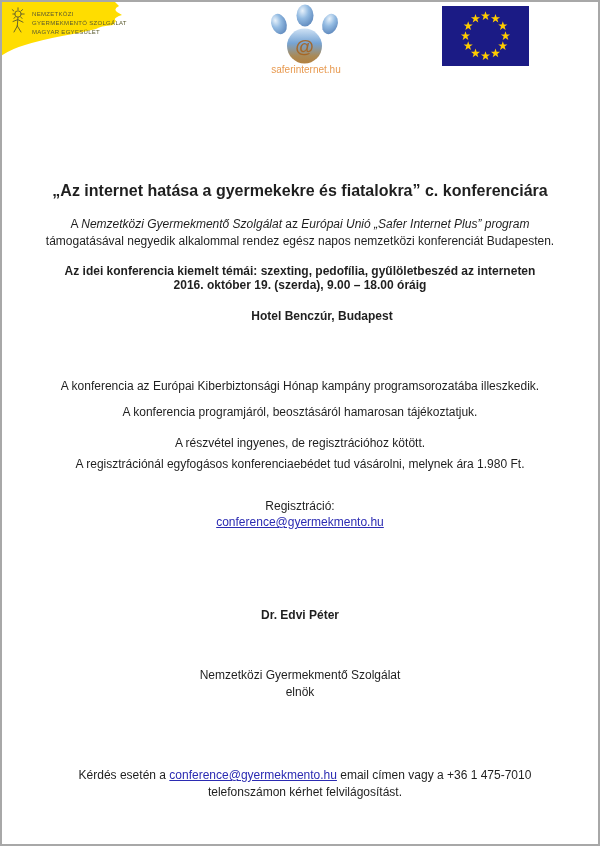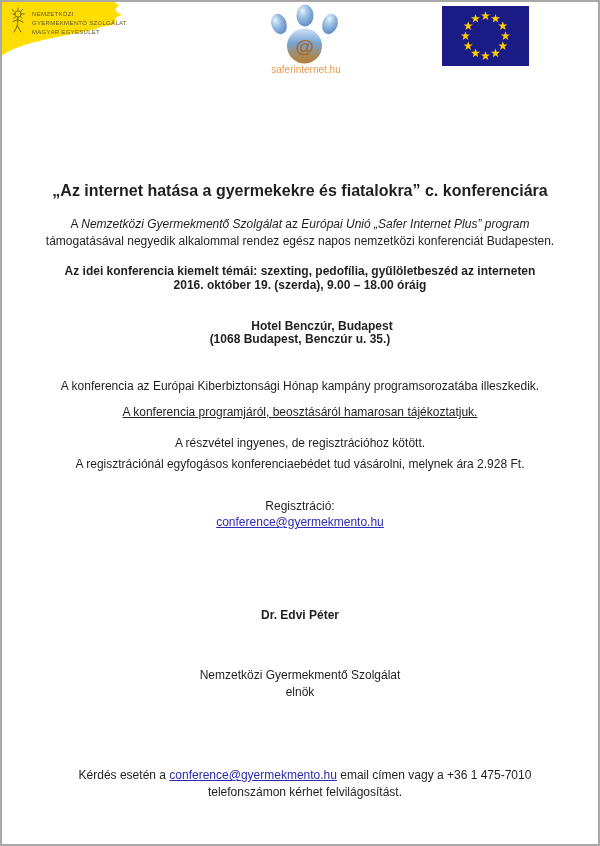--- a/index.html
+++ b/index.html
@@ -14,24 +14,24 @@
     font-family:"Liberation Sans","DejaVu Sans",sans-serif;
     color:#1f1f1f;
   }
   .line{position:absolute;left:0;right:0;text-align:center;font-size:12px;line-height:15px;}
   .it{font-style:italic;}
   #meghivo{top:132px;font-size:14px;font-weight:700;letter-spacing:5px;word-spacing:5px;}
   #conf-title{top:181px;font-size:16px;font-weight:700;}
   #intro{top:214px;left:38px;right:38px;line-height:17px;}
   #highlight{top:262px;font-weight:700;}
   #datetime{top:276px;font-weight:700;}
-  #venue{top:317px;font-weight:700;margin-left:44px;}
+  #venue{top:307px;font-weight:700;margin-left:44px;}
   #address{top:330px;font-weight:700;}
   #info1{top:377px;}
-  #info2{top:403px;text-decoration:underline;}
+  #info2{top:403px;}
   #info3{top:434px;}
   #info4{top:455px;}
   #reg-label{top:497px;}
   #reg-email{top:513px;}
   #signer-name{top:606px;font-weight:700;}
   #signer-org{top:666px;}
   #signer-role{top:683px;}
   #footer{top:765px;left:65px;right:55px;line-height:17px;}
   a.doclink{color:#2b2bb2;text-decoration:underline;cursor:pointer;}
   .logo{position:absolute;}
@@ -113,26 +113,25 @@
 
   <div class="line" id="conf-title">„Az internet hatása a gyermekekre és fiatalokra” c. konferenciára</div>
 
   <div class="line" id="intro">
     <span>A </span><span class="it">Nemzetközi Gyermekmentő Szolgálat</span><span> az </span><span class="it">Európai Unió „Safer Internet Plus” program</span><span> támogatásával negyedik alkalommal rendez egész napos nemzetközi konferenciát Budapesten.</span>
   </div>
 
   <div class="line" id="highlight">Az idei konferencia kiemelt témái: szexting, pedofília, gyűlöletbeszéd az interneten</div>
   <div class="line" id="datetime">2016. október 19. (szerda), 9.00 – 18.00 óráig</div>
   <div class="line" id="venue">Hotel Benczúr, Budapest</div>
-  <div class="line" id="address">(1068 Budapest, Benczúr u. 35.)</div>
 
   <div class="line" id="info1">A konferencia az Európai Kiberbiztonsági Hónap kampány programsorozatába illeszkedik.</div>
   <div class="line" id="info2">A konferencia programjáról, beosztásáról hamarosan tájékoztatjuk.</div>
   <div class="line" id="info3">A részvétel ingyenes, de regisztrációhoz kötött.</div>
-  <div class="line" id="info4">A regisztrációnál egyfogásos konferenciaebédet tud vásárolni, melynek ára 2.928 Ft.</div>
+  <div class="line" id="info4">A regisztrációnál egyfogásos konferenciaebédet tud vásárolni, melynek ára 1.980 Ft.</div>
 
   <div class="line" id="reg-label">Regisztráció:</div>
   <div class="line" id="reg-email">
     <a class="doclink">conference@gyermekmento.hu</a>
   </div>
 
   <div class="line" id="signer-name">Dr. Edvi Péter</div>
   <div class="line" id="signer-org">Nemzetközi Gyermekmentő Szolgálat</div>
   <div class="line" id="signer-role">elnök</div>
 

